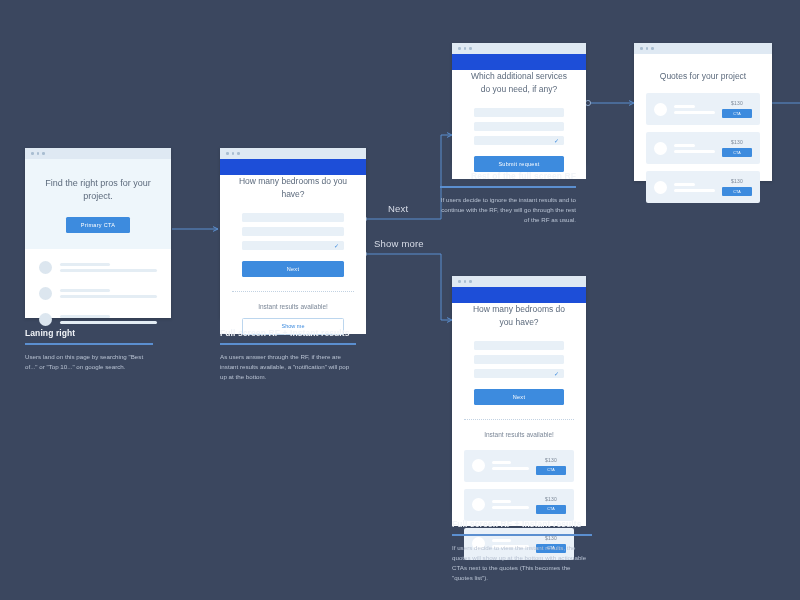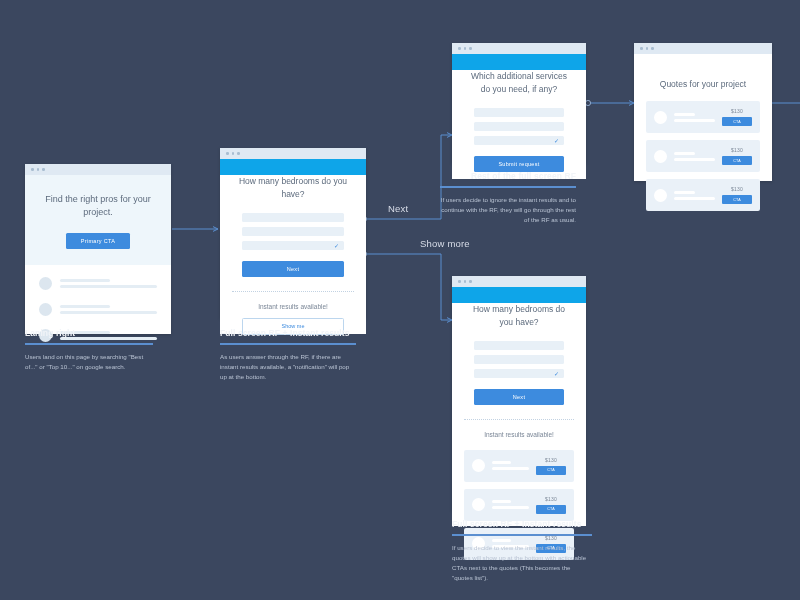--- a/index.html
+++ b/index.html
@@ -35,21 +35,21 @@
     position: absolute;
     color: #d8dde8;
     font-size: 9.5px;
     letter-spacing: .2px;
     white-space: nowrap;
   }
 
   
   .screen {
     position: absolute;
-    background: #0ea5e9;
+    background: #1d4ed8;
     box-shadow: 0 1px 3px rgba(0,0,0,.18);
   }
   .chrome-bar {
     height: 11px;
     background: #dfe9f3;
     display: flex;
     align-items: center;
     padding-left: 6px;
     gap: 3px;
   }
@@ -171,21 +171,21 @@
     text-align: center;
     padding: 4.5px 0;
     border-radius: 1.5px;
   }
 
   
   .quotes-head {
     text-align: center;
     color: #5d6b7d;
     font-size: 8.5px;
-    padding-top: 25px;
+    padding-top: 17px;
   }
   .quote-cards { padding: 12px 12px 0; }
   .quote-card {
     background: #eaf1f8;
     border-radius: 2px;
     padding: 7px 8px;
     display: flex;
     align-items: center;
     gap: 7px;
     margin-bottom: 7px;
@@ -265,23 +265,23 @@
       <circle cx="588" cy="103" r="2.6" fill="none" stroke="#8fa9cc" stroke-width="1"></circle>
       <path d="M591,103 L634,103" stroke="#5b8fd0" stroke-width="1" fill="none" marker-end="url(#arw)"></path>
     </g>
 
     <g>
       <path d="M772,103 L800,103" stroke="#5b8fd0" stroke-width="1" fill="none"></path>
     </g>
   </svg>
 
   <div class="wire-label" style="left:388px; top:203px;">Next</div>
-  <div class="wire-label" style="left:374px; top:238px;margin-left:46px;">Show more</div>
-
-  <div class="screen" style="left:25px; top:148px; width:146px; height:170px;margin-top:16px;">
+  <div class="wire-label" style="left:374px; top:238px;">Show more</div>
+
+  <div class="screen" style="left:25px; top:148px; width:146px; height:170px;">
     <div class="chrome-bar">
       <i></i>
       <i></i>
       <i></i>
     </div>
     <div class="screen-body">
       <div class="hero">
         <div class="hero-title">Find the right pros for your project.</div>
         <div class="cta-primary">Primary CTA</div>
       </div>

